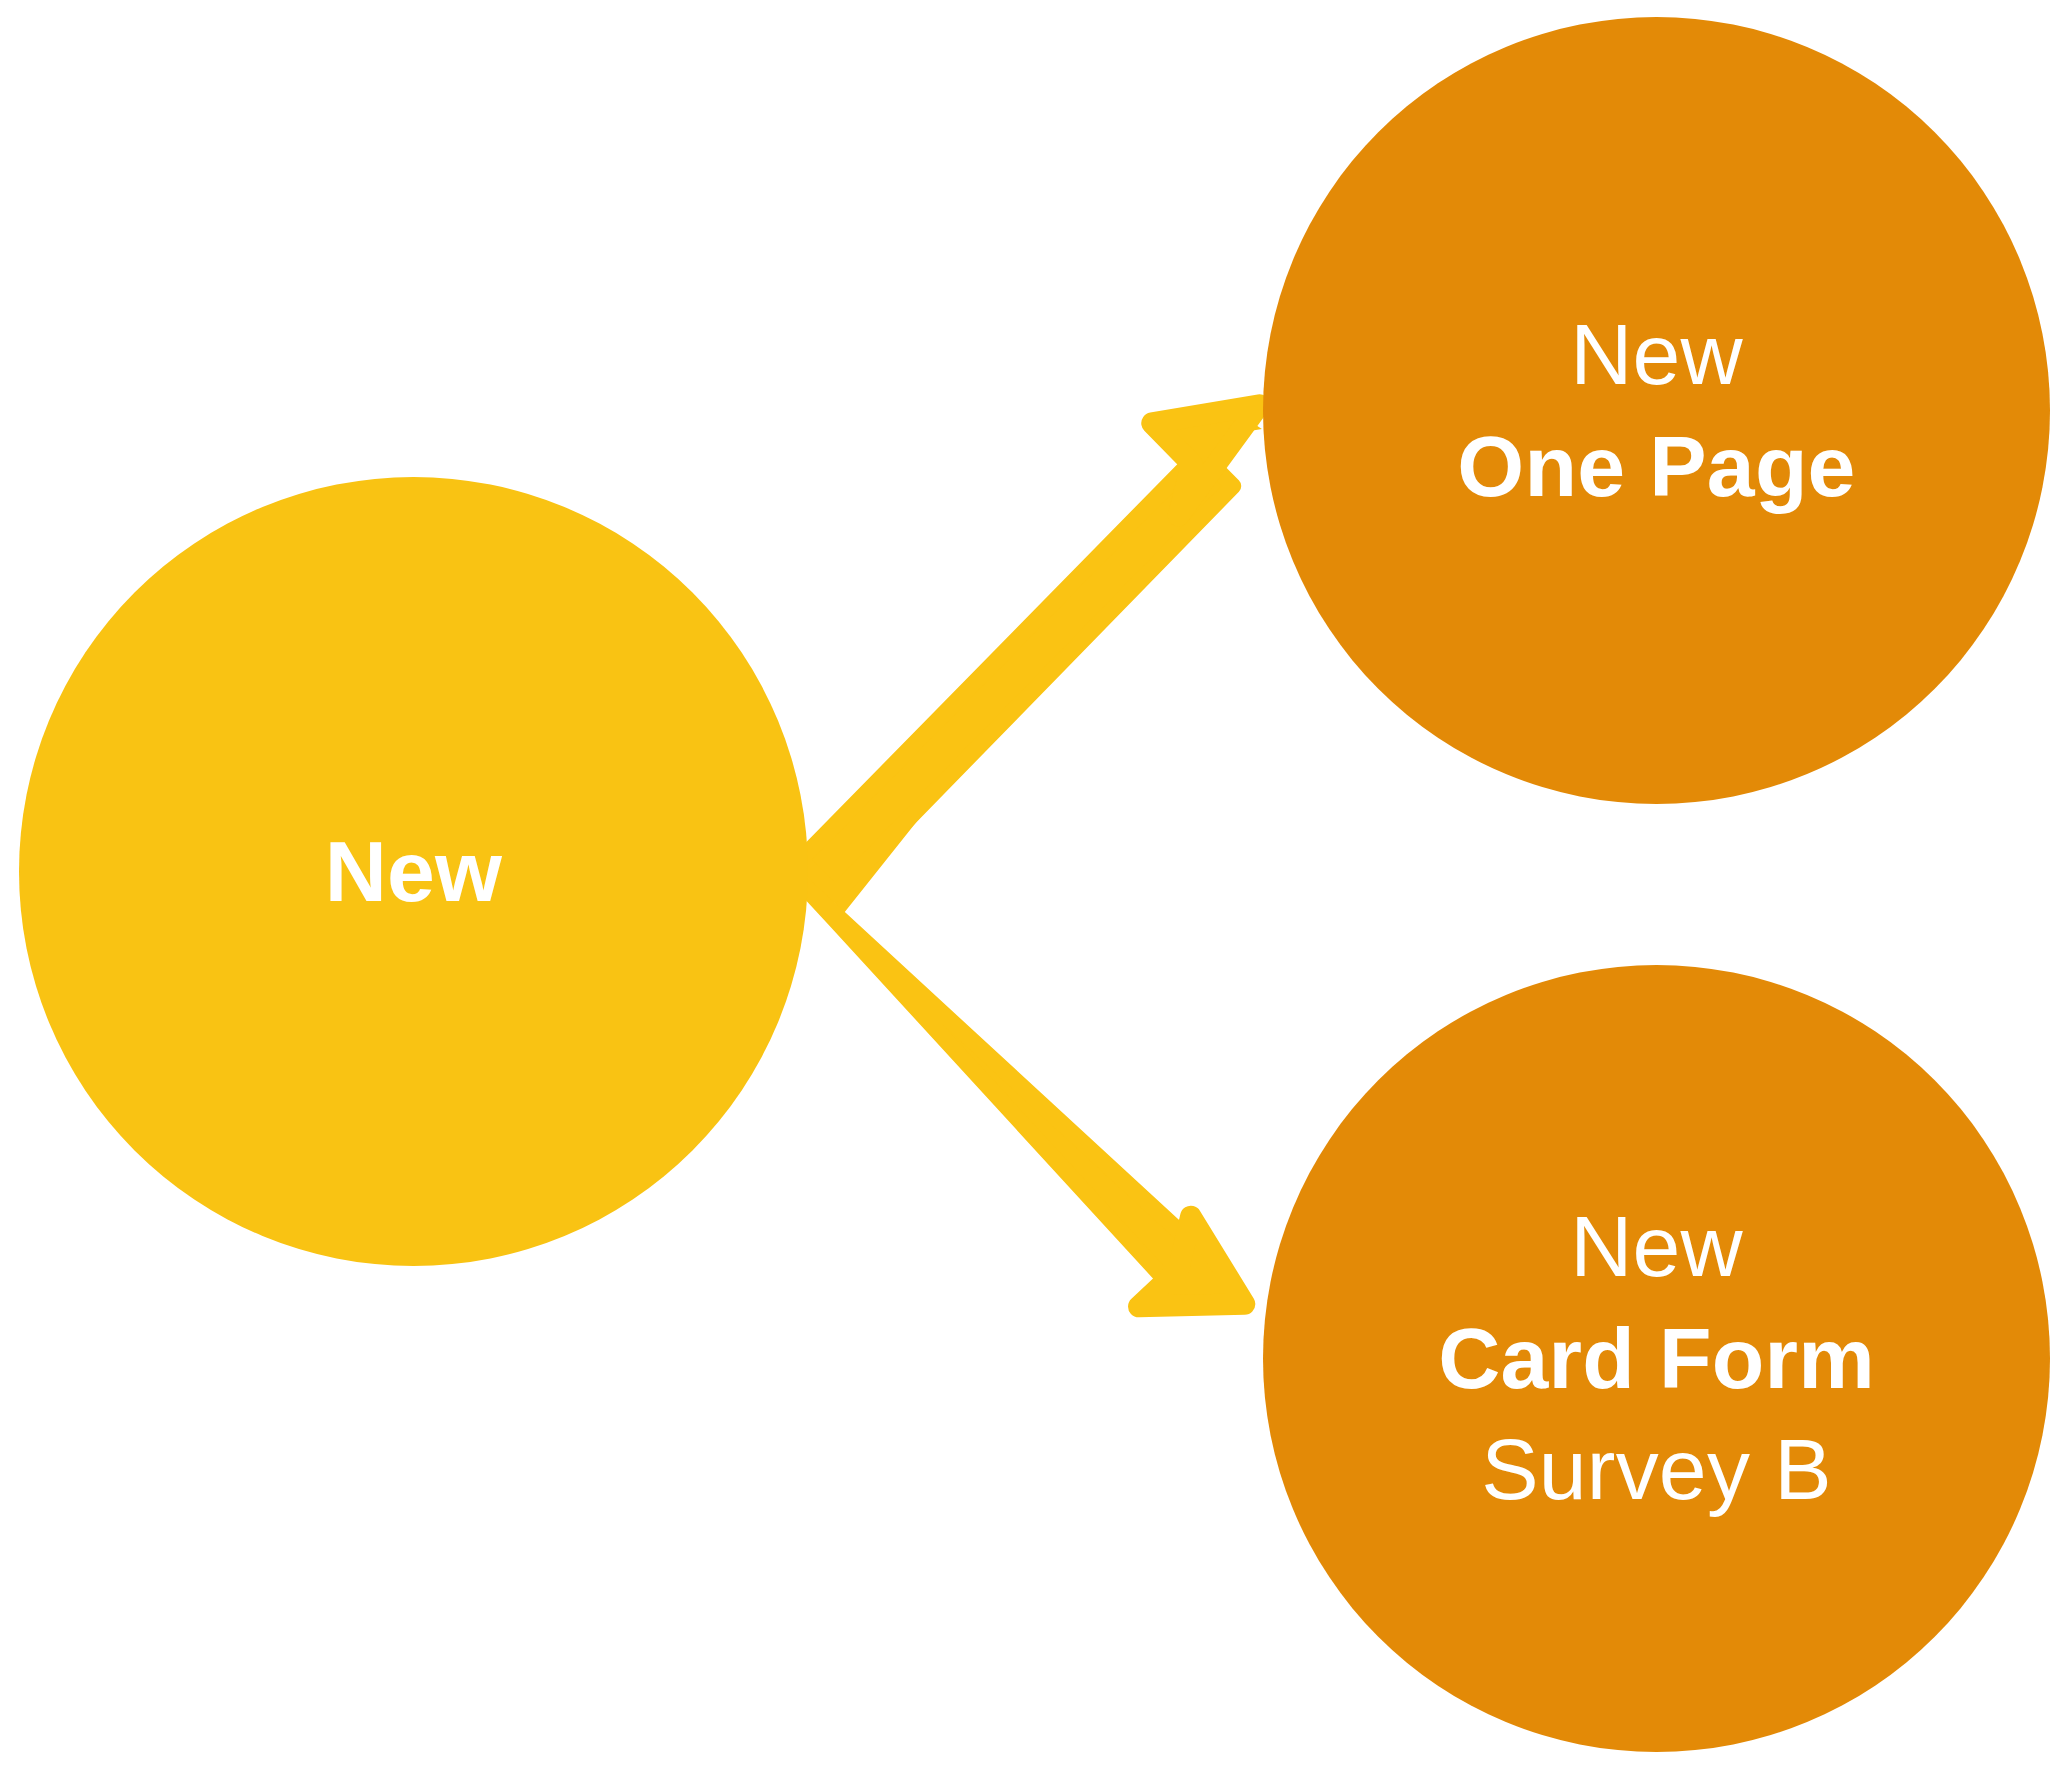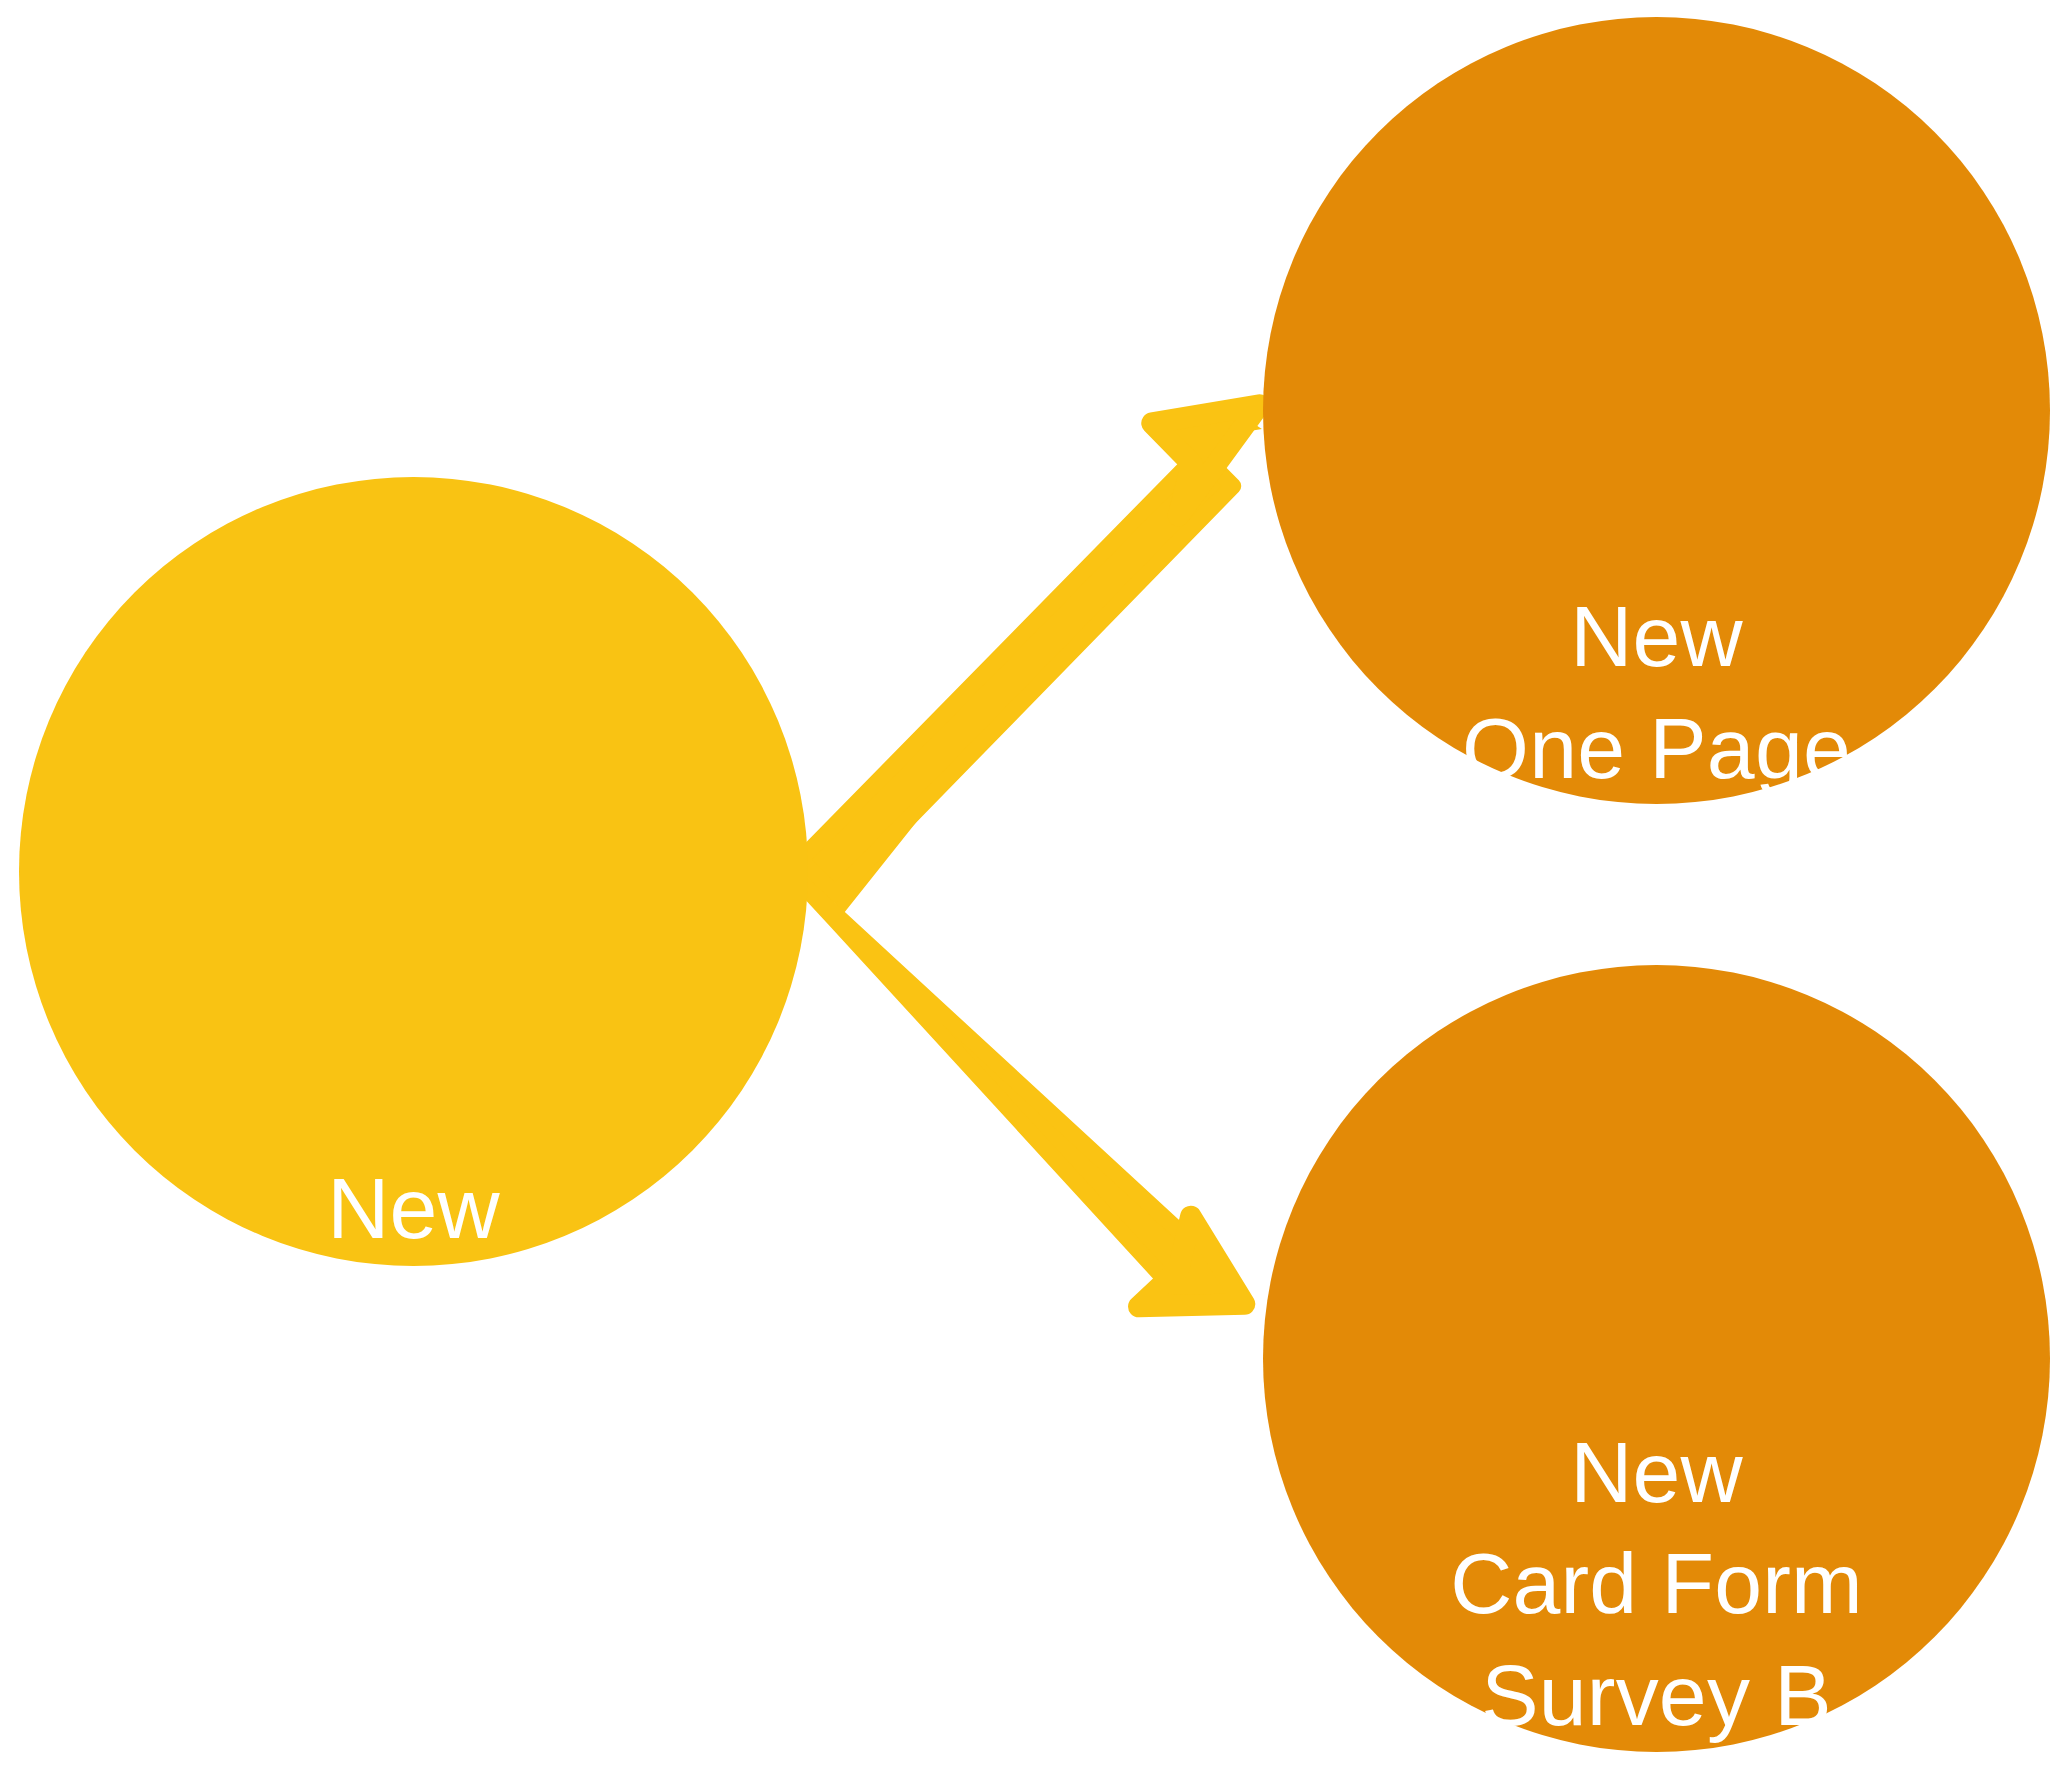--- a/index.html
+++ b/index.html
@@ -25,33 +25,33 @@
     width: 2066px;
     height: 1781px;
     pointer-events: none;
   }
   .node {
     position: absolute;
     border-radius: 50%;
     display: flex;
     flex-direction: column;
     align-items: center;
-    justify-content: flex-end;
+    justify-content: center;
     text-align: center;
     color: #ffffff;
     box-sizing: border-box;
   }
   .node-line {
     display: block;
     line-height: 1.27;
     white-space: nowrap;
     letter-spacing: 0.2px;
   }
   .w-regular { font-weight: 400; }
-  .w-bold    { font-weight: 400; }
+  .w-bold    { font-weight: 700; }
 
   
   #node-new-email {
     left: 19px;
     top: 477px;
     width: 789px;
     height: 789px;
     background: #F9C313;
   }
   #node-new-email .node-line {

